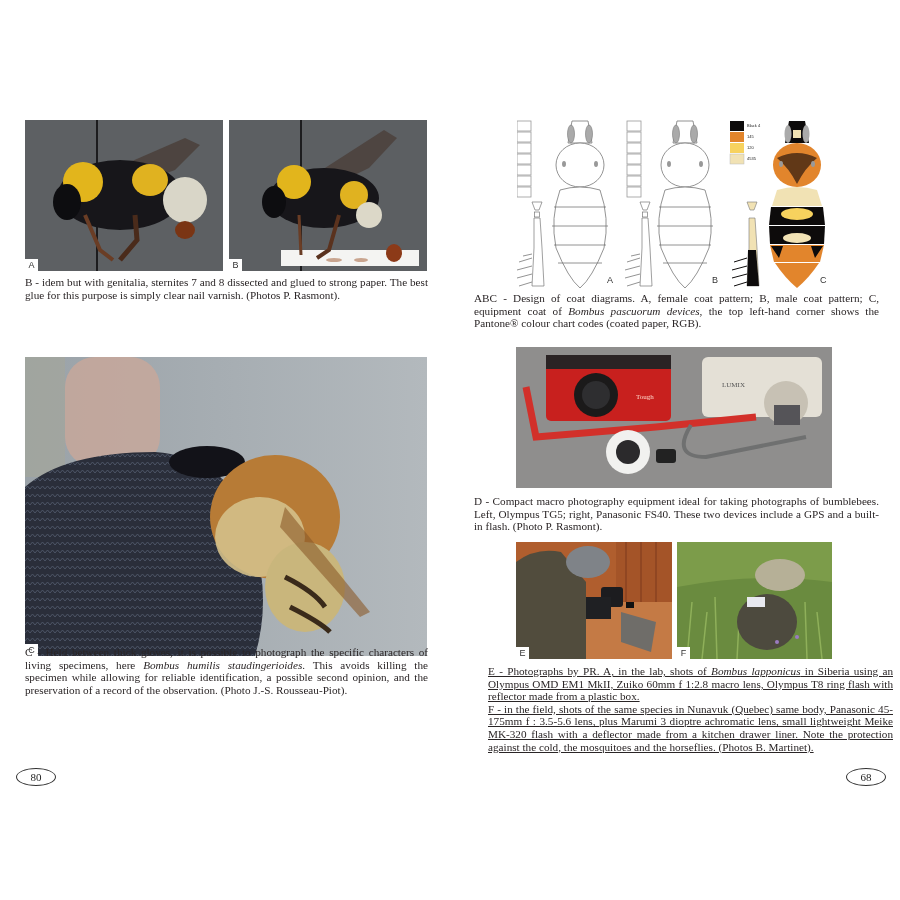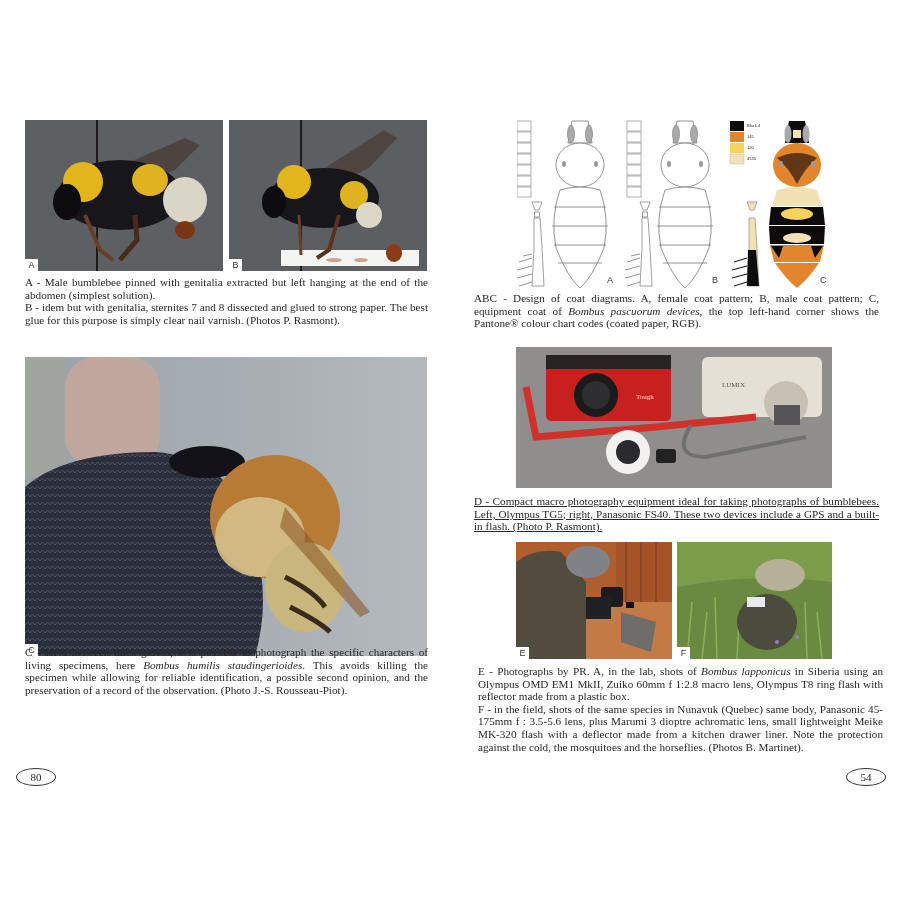--- a/index.html
+++ b/index.html
@@ -52,21 +52,20 @@
       <path d="M70 95 L72 135" stroke="#6a3d25" stroke-width="3"></path>
       <path d="M110 95 L100 130 L88 138" stroke="#5a321e" stroke-width="4" fill="none"></path>
       <ellipse cx="105" cy="140" rx="8" ry="2" fill="#c9a58f"></ellipse>
       <ellipse cx="132" cy="140" rx="7" ry="2" fill="#c9a58f"></ellipse>
       <ellipse cx="165" cy="133" rx="8" ry="9" fill="#8c3a18"></ellipse>
     </svg>
     <span class="plabel">B</span>
   </div>
 
   <div class="abs caption" style="left:25px;top:276px;width:403px;">
-    <p>A - Male bumblebee pinned with genitalia extracted but left hanging at the end of the abdomen (simplest solution).</p>
     <p>B - idem but with genitalia, sternites 7 and 8 dissected and glued to strong paper.  The best glue for this purpose is simply clear nail varnish. (Photos P. Rasmont).</p>
   </div>
 
   <div class="abs photo" style="left:25px;top:357px;width:402px;height:299px;">
     <svg viewBox="0 0 402 299" preserveAspectRatio="none">
       <defs>
         <linearGradient id="bgC" x1="0" y1="0" x2="1" y2="0">
           <stop offset="0" stop-color="#9aa2a8"></stop>
           <stop offset="1" stop-color="#b3b9bd"></stop>
         </linearGradient>
@@ -196,21 +195,21 @@
       <circle cx="270" cy="56" r="22" fill="#c7c1b4"></circle>
       <rect x="258" y="58" width="26" height="20" fill="#555458"></rect>
       <path d="M10 40 L20 90 L140 80 L240 70" stroke="#d2302a" stroke-width="7" fill="none"></path>
       <circle cx="112" cy="105" r="22" fill="#f1f1ef"></circle>
       <circle cx="112" cy="105" r="12" fill="#2b2a2c"></circle>
       <rect x="140" y="102" width="20" height="14" rx="3" fill="#222"></rect>
       <path d="M175 78 Q155 110 190 110 L290 90" stroke="#6f7070" stroke-width="4" fill="none"></path>
     </svg>
   </div>
 
-  <div class="abs caption" style="left:24px;top:495px;width:405px;text-decoration:underline;">
+  <div class="abs caption" style="left:24px;top:495px;width:405px;">
     <p>D - Compact macro photography equipment ideal for taking photographs of bumblebees. Left, Olympus TG5; right, Panasonic FS40. These two devices include a GPS and a built-in flash. (Photo P. Rasmont).</p>
   </div>
 
   <div class="abs photo" style="left:66px;top:542px;width:156px;height:117px;">
     <svg viewBox="0 0 156 117" preserveAspectRatio="none">
       <rect width="156" height="117" fill="#b05e2e"></rect>
       <rect x="100" y="0" width="56" height="60" fill="#a45428"></rect>
       <line x1="110" y1="0" x2="110" y2="60" stroke="#8a4220" stroke-width="1.5"></line>
       <line x1="125" y1="0" x2="125" y2="60" stroke="#8a4220" stroke-width="1.5"></line>
       <line x1="140" y1="0" x2="140" y2="60" stroke="#8a4220" stroke-width="1.5"></line>
@@ -232,19 +231,19 @@
       <path d="M10 117 L15 60 M25 117 L30 70 M40 117 L38 55 M130 117 L128 60 M145 117 L140 70 M60 117 L62 80" stroke="#8fb05a" stroke-width="1.5"></path>
       <ellipse cx="90" cy="80" rx="30" ry="28" fill="#4d4a3e"></ellipse>
       <ellipse cx="103" cy="33" rx="25" ry="16" fill="#b6b097"></ellipse>
       <rect x="70" y="55" width="18" height="10" fill="#e8e9ef"></rect>
       <circle cx="100" cy="100" r="2" fill="#9a7bc1"></circle>
       <circle cx="120" cy="95" r="2" fill="#9a7bc1"></circle>
     </svg>
     <span class="plabel">F</span>
   </div>
 
-  <div class="abs caption" style="left:28px;top:665px;width:405px;">
+  <div class="abs caption" style="left:38px;top:665px;width:405px;text-decoration:underline;">
     <p><span>E - Photographs by PR. A, in the lab, shots of </span><i>Bombus lapponicus</i><span> in Siberia using an Olympus OMD EM1 MkII, Zuiko 60mm f 1:2.8 macro lens, Olympus T8 ring flash with reflector made from a plastic box.</span></p>
     <p>F - in the field, shots of the same species in Nunavuk (Quebec) same body, Panasonic 45-175mm f : 3.5-5.6 lens, plus Marumi 3 dioptre achromatic lens, small lightweight Meike MK-320 flash with a deflector made from a kitchen drawer liner. Note the protection against the cold, the mosquitoes and the horseflies. (Photos B. Martinet).</p>
   </div>
 
-  <div class="pagenum" style="left:396px;top:768px;">54</div>
+  <div class="pagenum" style="left:396px;top:768px;">68</div>
 </div>
 
 </body></html>

